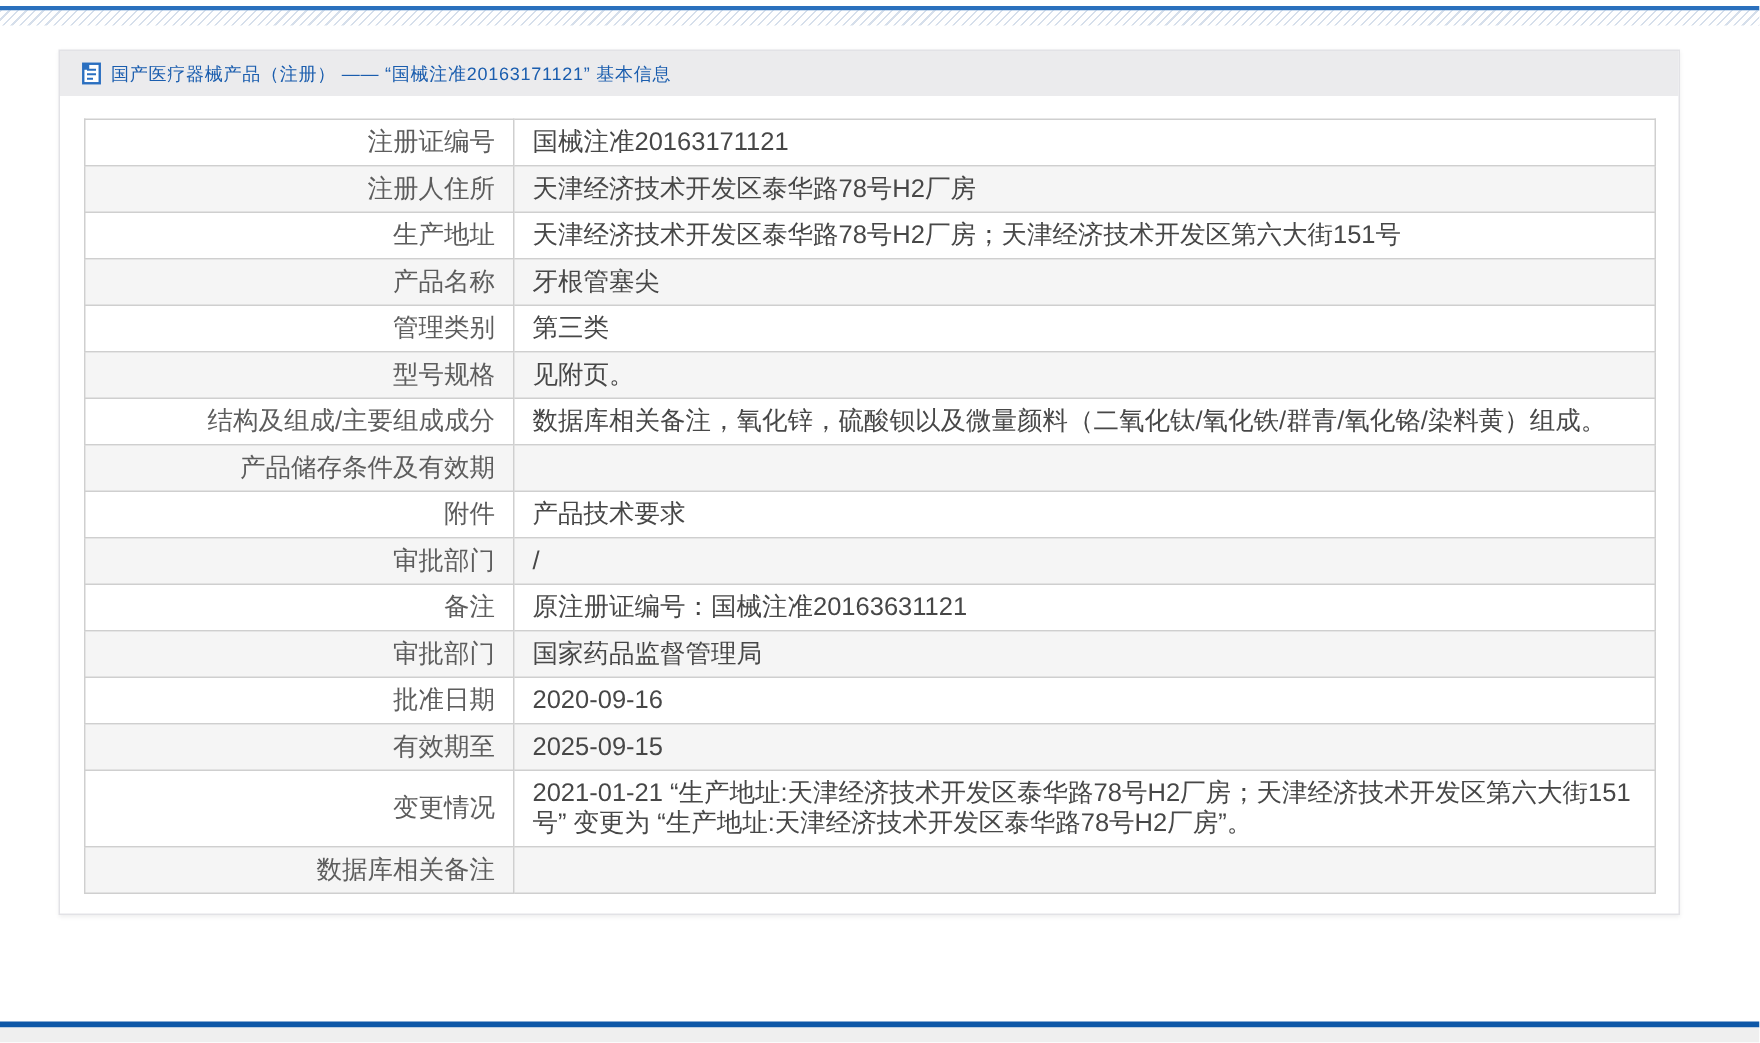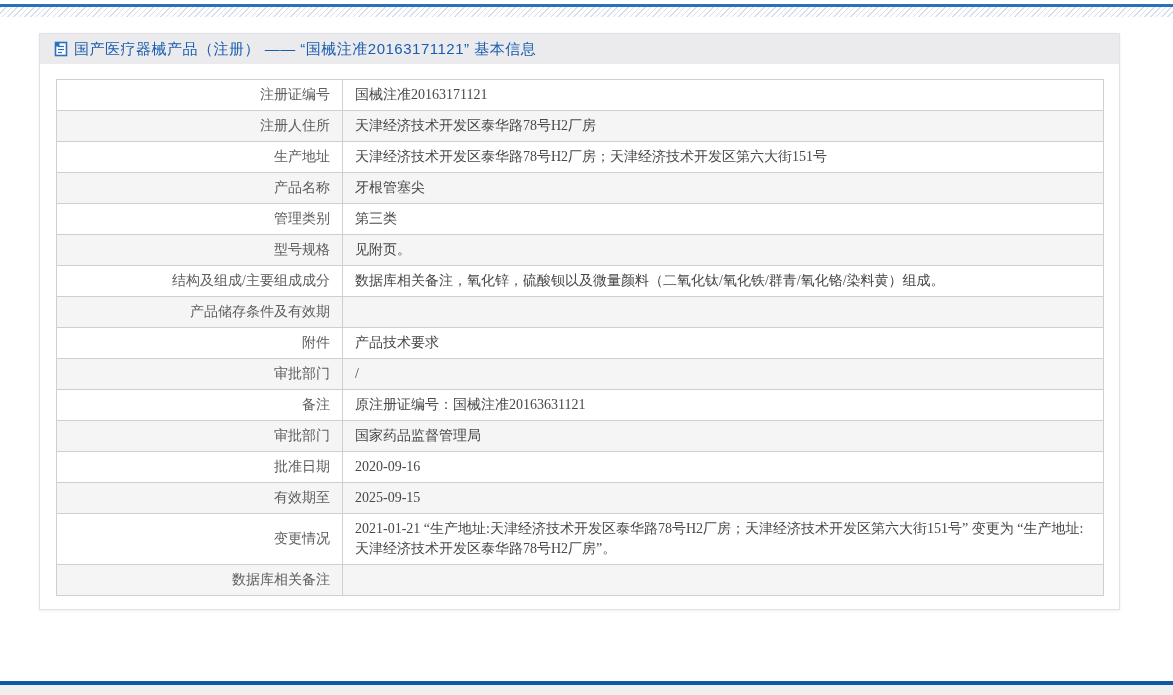--- a/index.html
+++ b/index.html
@@ -45,32 +45,31 @@
     align-items: center;
     padding-left: 14px;
   }
   .doc-icon {
     display: inline-flex;
     margin-right: 6px;
     flex: 0 0 auto;
   }
   .card-title {
     color: #1a5dae;
-    font-size: 15px;
+    font-size: 12px;
     letter-spacing: 0.5px;
     white-space: nowrap;
   }
   
   .info-table {
     border-collapse: collapse;
     margin: 15px 16px 0 16px;
     width: 1048px;
     table-layout: fixed;
-    font-size: 14px;
-    font-family: Liberation Serif, serif;
+    font-size: 17px;
   }
   .info-table td {
     border: 1px solid #cfcfcf;
     padding: 5px 12px;
     height: 30px;
     line-height: 20px;
     vertical-align: middle;
     word-break: break-all;
   }
   .info-table tr:nth-child(even) { background: #f5f5f5; }

